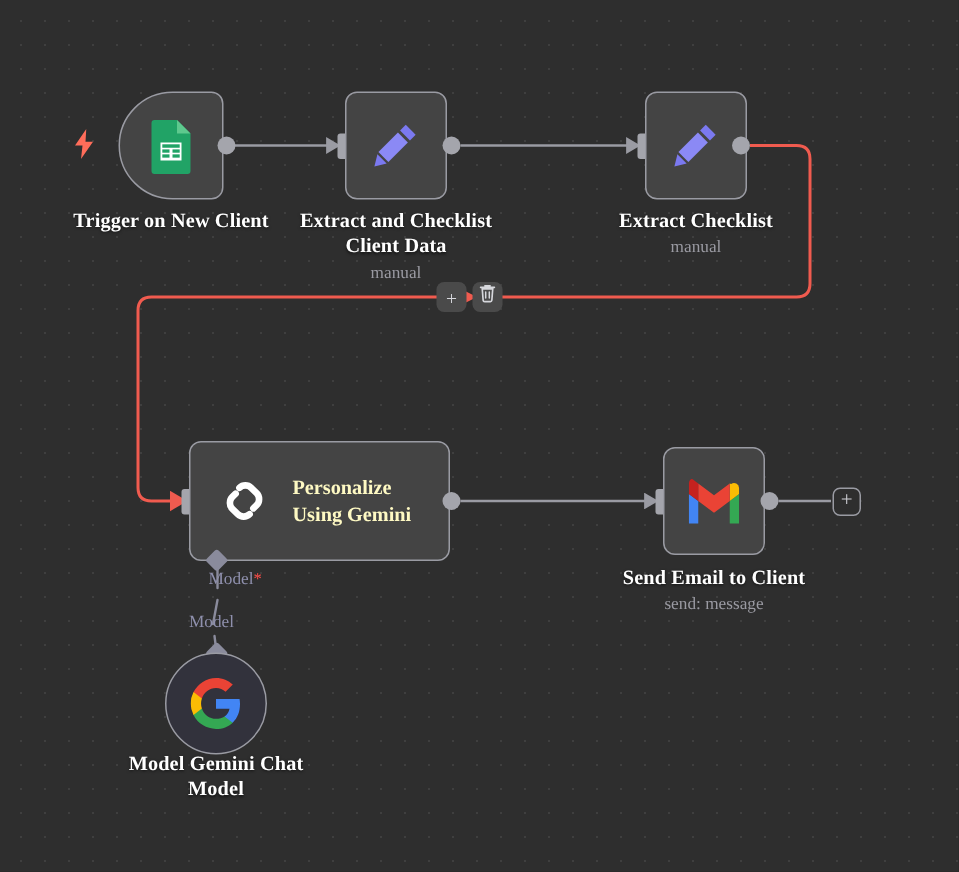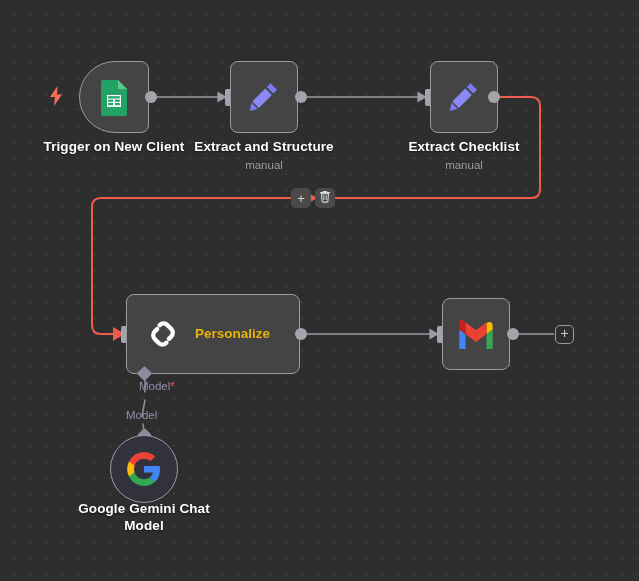--- a/index.html
+++ b/index.html
@@ -9,21 +9,21 @@
   }
   #canvas {
     position: relative;
     width: 639px;
     height: 581px;
     overflow: hidden;
     background-color: #2e2e2e;
     background-image: radial-gradient(circle, #3f3f3f 1px, transparent 1px);
     background-size: 16px 16px;
     background-position: 6px 6px;
-    font-family: Liberation Sans, sans-serif;
+    font-family: Liberation Serif, serif;
     user-select: none;
   }
 
   
   #wires {
     position: absolute;
     left: 0; top: 0;
     width: 639px; height: 581px;
     pointer-events: none;
   }
@@ -72,21 +72,21 @@
   }
   .caption .subtitle {
     color: #9a9aa2;
     font-size: 11.5px;
     line-height: 16px;
     margin-top: 2px;
   }
 
   
   .inner-label {
-    color: #eab308;
+    color: #fef9c3;
     font-size: 13.5px;
     font-weight: bold;
     line-height: 18px;
     text-align: left;
   }
 
   
   .dot-out {
     position: absolute;
     width: 12px; height: 12px;
@@ -217,21 +217,22 @@
     <span class="icon-wrap">
       <svg width="34" height="34" viewBox="0 0 34 34">
         <path d="M23.5 3.2 l6.6 6.6 -3.8 3.8 -6.6 -6.6 z" fill="#7b79f0"></path>
         <path d="M18.3 8.4 l6.6 6.6 -13 13 -6.6 -6.6 z" fill="#8b89f5"></path>
         <path d="M4.6 22.8 l6.2 6.2 -8.2 2 z" fill="#7b79f0"></path>
       </svg>
     </span>
   </div>
   <div class="dot-out" style="left:295px; top:91px;"></div>
   <div class="caption" style="left:164px; top:138px; width:200px;">
-    <div class="title">Extract and Structure</div>
+    <div class="title">Extract and Checklist</div>
+    <div class="title">Client Data</div>
     <div class="subtitle">manual</div>
   </div>
 
   <div class="port-in" style="left:425px; top:89px;"></div>
   <div class="node" style="left:430px; top:61px; width:68px; height:72px;">
     <span class="icon-wrap">
       <svg width="34" height="34" viewBox="0 0 34 34">
         <path d="M23.5 3.2 l6.6 6.6 -3.8 3.8 -6.6 -6.6 z" fill="#7b79f0"></path>
         <path d="M18.3 8.4 l6.6 6.6 -13 13 -6.6 -6.6 z" fill="#8b89f5"></path>
         <path d="M4.6 22.8 l6.2 6.2 -8.2 2 z" fill="#7b79f0"></path>
@@ -264,20 +265,21 @@
     <span class="icon-wrap">
       <svg width="36" height="36" viewBox="0 0 36 36">
         <g stroke="#ffffff" stroke-width="4.4" fill="none" stroke-linecap="round">
           <path d="M14.6 9.2 a5.6 5.6 0 0 1 7.9 0 l3.6 3.6 a5.6 5.6 0 0 1 0 7.9 l-2.2 2.2"></path>
           <path d="M21.4 26.8 a5.6 5.6 0 0 1 -7.9 0 l-3.6 -3.6 a5.6 5.6 0 0 1 0 -7.9 l2.2 -2.2"></path>
         </g>
       </svg>
     </span>
     <div class="inner-label">
       <div>Personalize</div>
+      <div>Using Gemini</div>
     </div>
   </div>
   <div class="dot-out" style="left:295px; top:328px;"></div>
 
   <div class="diamond" style="left:139px; top:368px;"></div>
   <div class="model-label" style="left:139px; top:380px;">
     <span>Model</span><span class="req">*</span>
   </div>
   <div class="model-label" style="left:126px; top:409px;">Model</div>
 
@@ -291,30 +293,34 @@
         <path d="M9.5 30 v-15 l10.5 7.9 10.5 -7.9 v15 z" fill="#ffffff" opacity="0"></path>
         <path d="M9.5 15 l10.5 7.9 10.5 -7.9 v-11.7 l-10.5 7.9 -10.5 -7.9 z" fill="#ea4335"></path>
         <path d="M3.3 10.4 l6.2 4.6 v-11.7 l-4.2 -3.1 a3.3 3.3 0 0 0 -2 3 z" fill="#c5221f"></path>
       </svg>
     </span>
   </div>
   <div class="dot-out" style="left:507px; top:328px;"></div>
   <div class="plus-btn" style="left:555px; top:325px;">
     <span>+</span>
   </div>
+  <div class="caption" style="left:376px; top:376px; width:200px;">
+    <div class="title">Send Email to Client</div>
+    <div class="subtitle">send: message</div>
+  </div>
 
   <div class="diamond" style="left:139px; top:430px;"></div>
   <div class="node round" style="left:110px; top:435px; width:68px; height:68px;">
     <span class="icon-wrap">
       <svg width="34" height="34" viewBox="0 0 34 34">
         <path d="M33 17.4 c0 -1.2 -0.1 -2.3 -0.3 -3.4 H17 v6.5 h9 a7.7 7.7 0 0 1 -3.3 5.1 v4.2 h5.4 c3.2 -2.9 4.9 -7.2 4.9 -12.4 z" fill="#4285f4"></path>
         <path d="M17 34 c4.5 0 8.2 -1.5 11.1 -4.2 l-5.4 -4.2 c-1.5 1 -3.4 1.6 -5.7 1.6 -4.4 0 -8.1 -2.9 -9.4 -6.9 H2 v4.3 A17 17 0 0 0 17 34 z" fill="#34a853"></path>
         <path d="M7.6 20.3 a10.2 10.2 0 0 1 0 -6.6 V9.4 H2 a17 17 0 0 0 0 15.2 z" fill="#fbbc04"></path>
         <path d="M17 6.7 c2.5 0 4.7 0.9 6.4 2.5 l4.8 -4.8 C25.2 1.7 21.5 0 17 0 A17 17 0 0 0 2 9.4 l5.6 4.3 c1.3 -4 5 -7 9.4 -7 z" fill="#ea4335"></path>
       </svg>
     </span>
   </div>
   <div class="caption" style="left:44px; top:500px; width:200px;">
-    <div class="title">Google Gemini Chat</div>
+    <div class="title">Model Gemini Chat</div>
     <div class="title">Model</div>
   </div>
 
 </div>
 
 </body></html>

